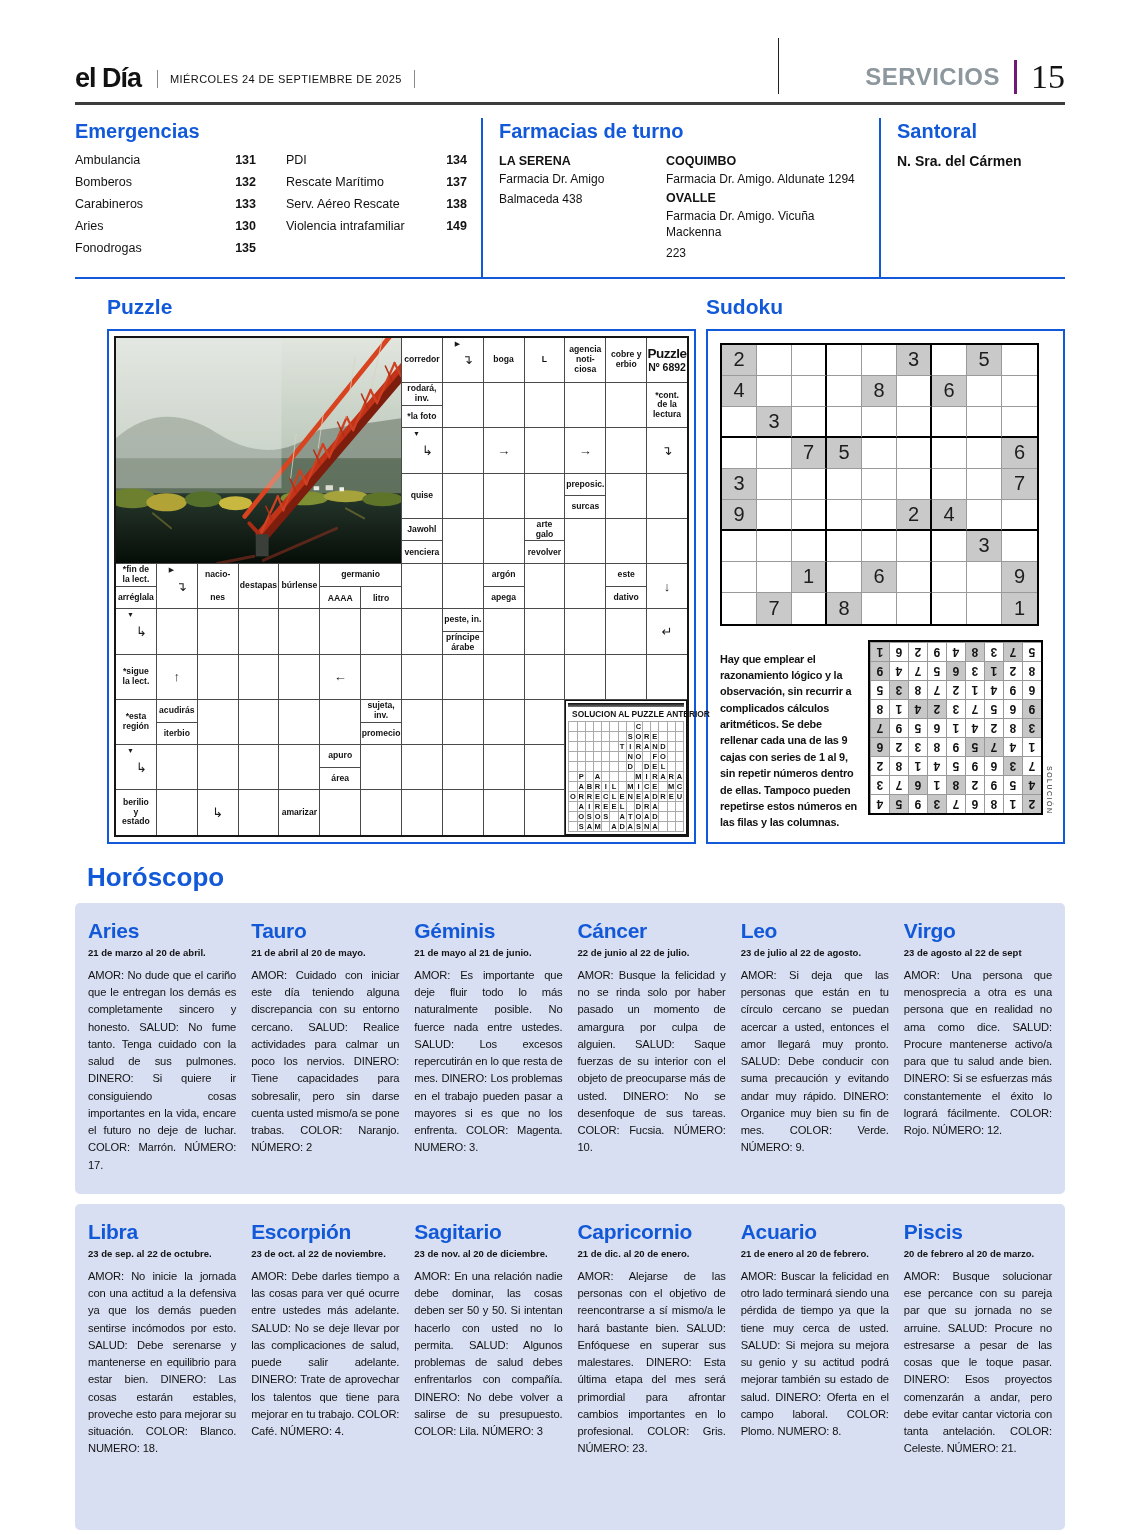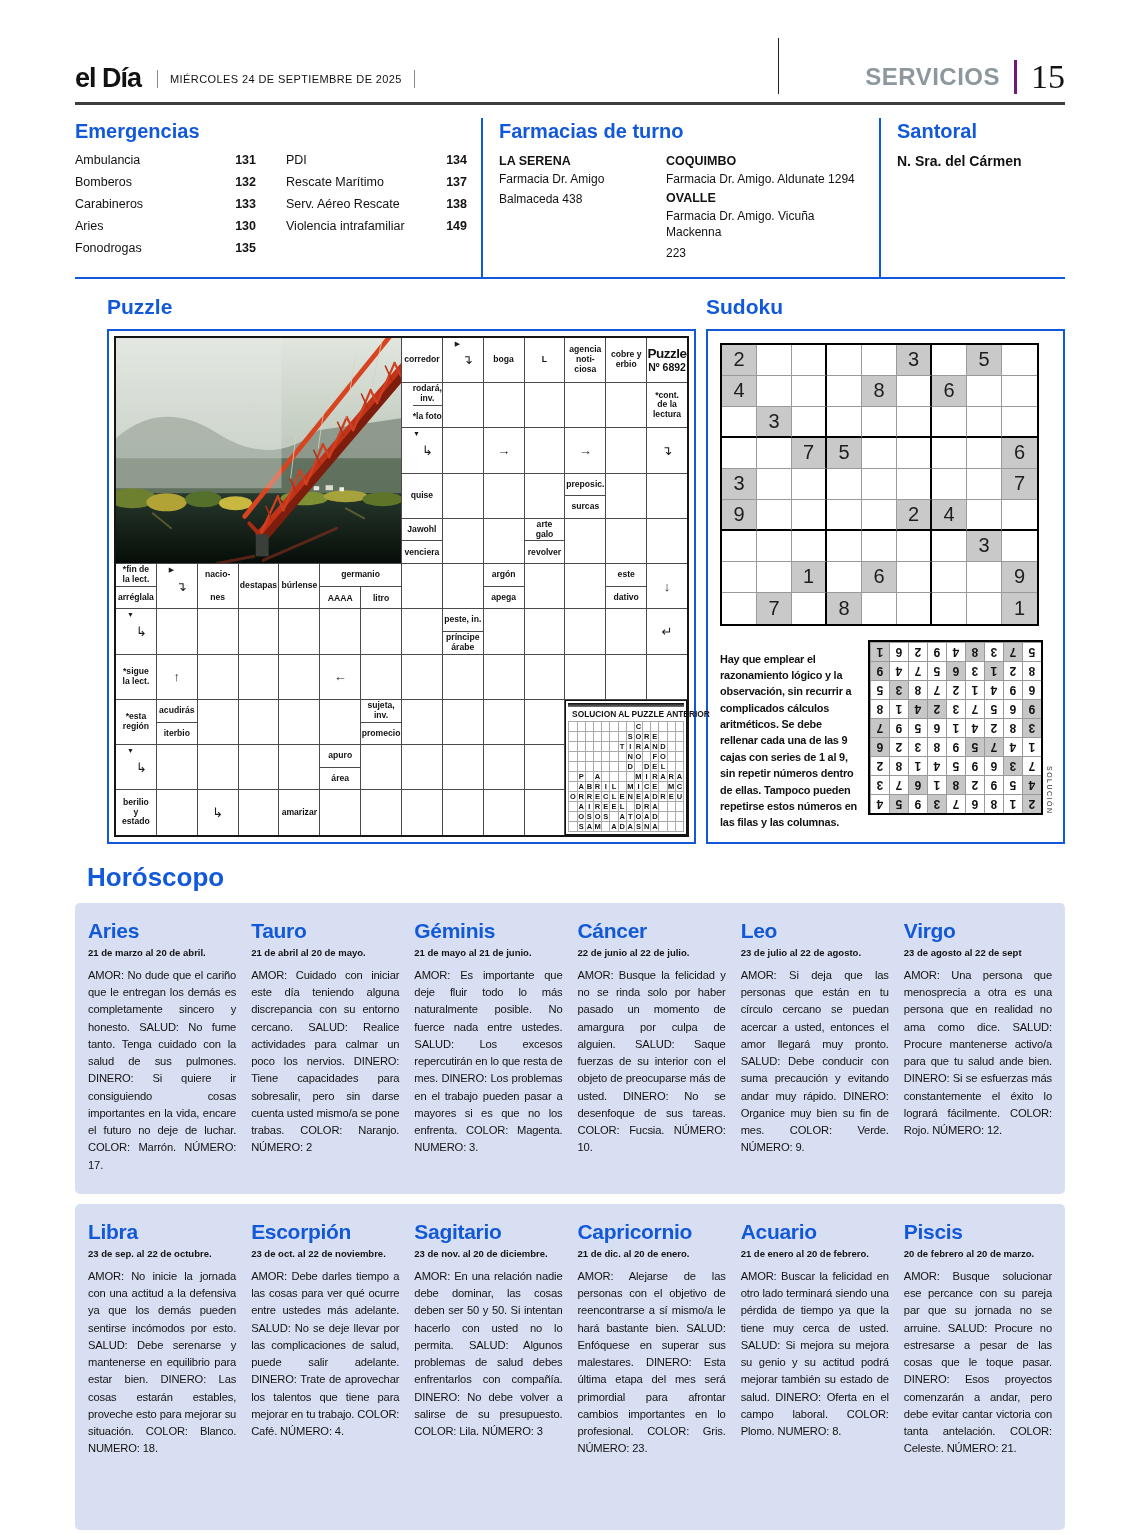--- a/index.html
+++ b/index.html
@@ -218,21 +218,21 @@
               <div class="l1">Puzzle</div>
               <div class="l2">Nº 6892</div>
             </div>
             <div class="xcell" style="grid-area: 2 / 1;"></div>
             <div class="xcell" style="grid-area: 2 / 2;"></div>
             <div class="xcell" style="grid-area: 2 / 3;"></div>
             <div class="xcell" style="grid-area: 2 / 4;"></div>
             <div class="xcell" style="grid-area: 2 / 5;"></div>
             <div class="xcell" style="grid-area: 2 / 6;"></div>
             <div class="xcell" style="grid-area: 2 / 7;"></div>
-            <div class="xcell xsplit" style="grid-area: 2 / 8; align-items: flex-end;">
+            <div class="xcell xsplit" style="grid-area: 2 / 8;">
               <div class="xs-top">
                 <div>rodará,</div>
                 <div>inv.</div>
               </div>
               <div class="xs-bot">
                 <div>*la foto</div>
               </div>
             </div>
             <div class="xcell" style="grid-area: 2 / 9;"></div>
             <div class="xcell" style="grid-area: 2 / 10;"></div>

